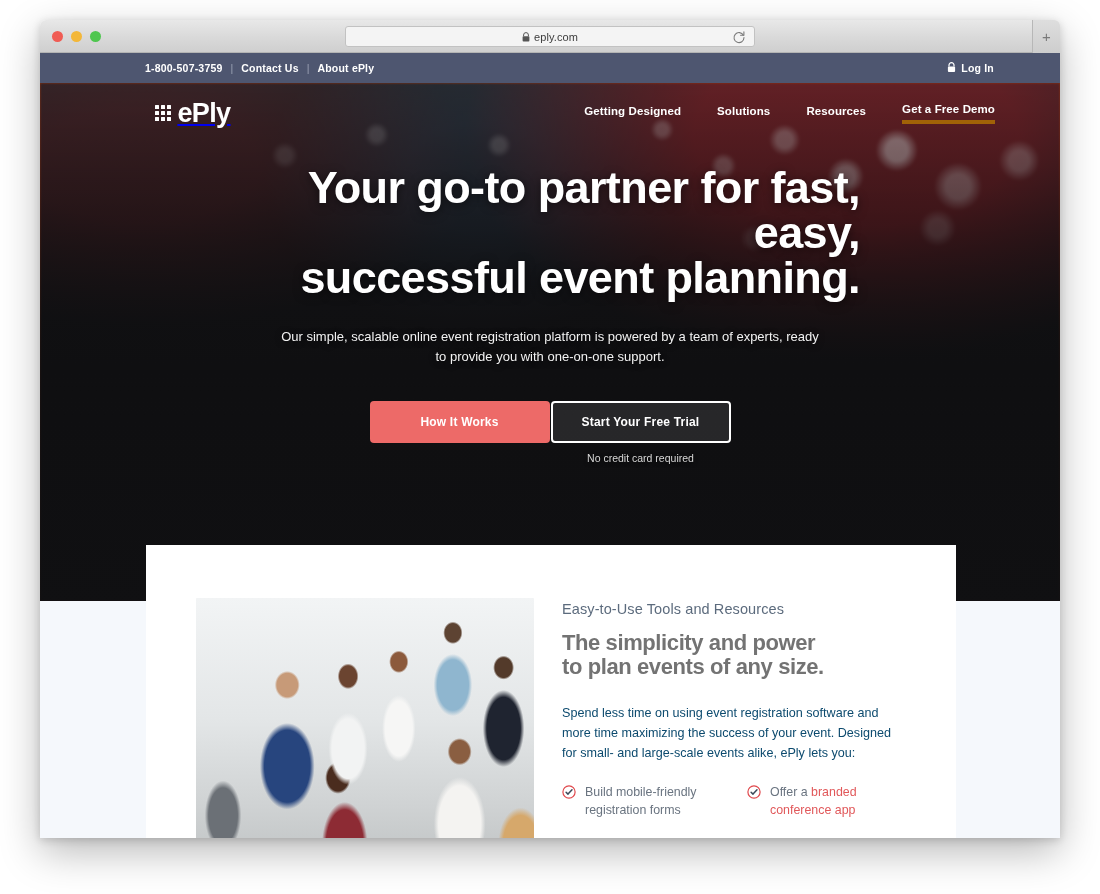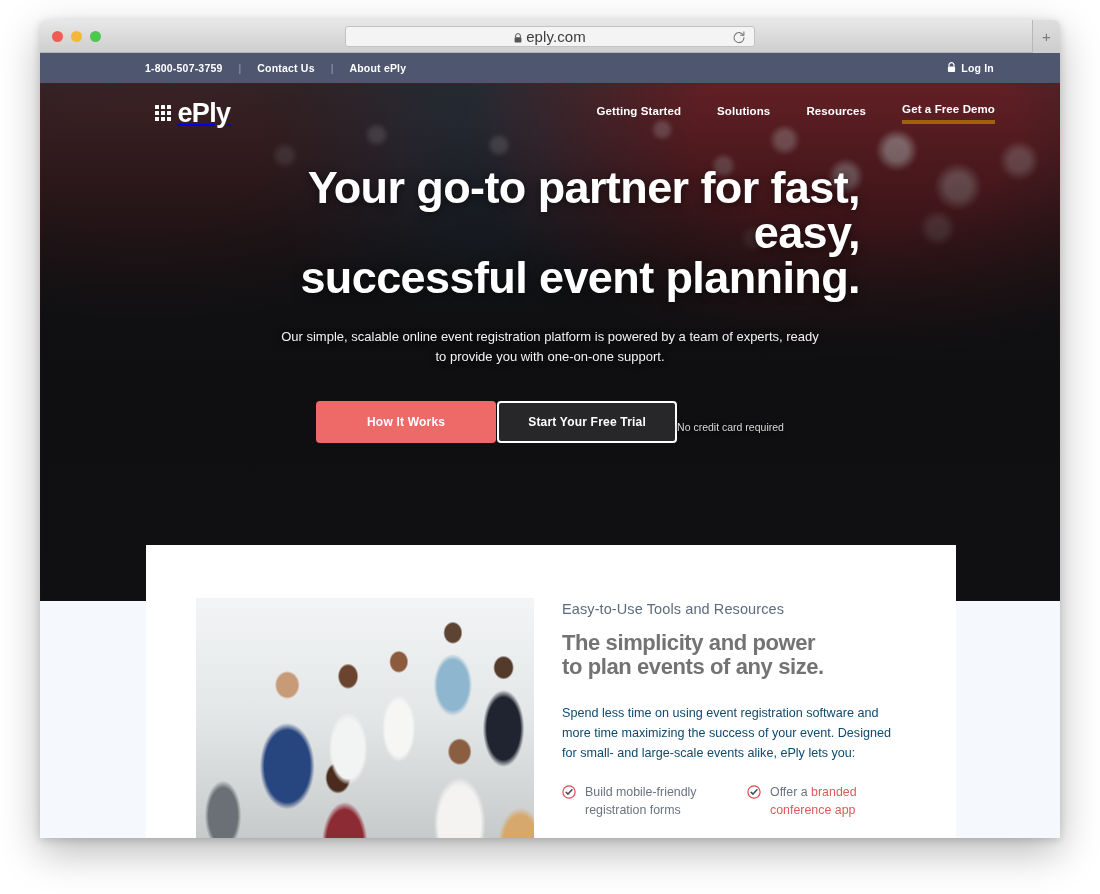--- a/index.html
+++ b/index.html
@@ -50,21 +50,21 @@
     width: 410px;
     height: 21px;
     background: #f4f4f4;
     border: 1px solid #c2c2c2;
     border-radius: 3px;
     display: flex;
     align-items: center;
     justify-content: center;
   }
   #url-text {
-    font-size: 15px;
+    font-size: 11px;
     color: #3c3c3c;
     letter-spacing: 0.1px;
   }
   #lock-icon {
     display: inline-block;
     margin-right: 4px;
     position: relative;
     top: 1px;
   }
   #reload-button {
@@ -102,21 +102,21 @@
     height: 30px;
     background: #4e5670;
     display: flex;
     align-items: center;
     z-index: 5;
   }
   #utility-left {
     display: flex;
     align-items: center;
     margin-left: 105px;
-    gap: 16px;
+    gap: 8px;
   }
   #utility-left a, #utility-right a {
     color: #ffffff;
     font-size: 10.5px;
     font-weight: 700;
     text-decoration: none;
     letter-spacing: 0.2px;
     white-space: nowrap;
   }
   .bar-sep { color: #9aa0b4; font-size: 10.5px; }
@@ -126,21 +126,21 @@
     display: flex;
     align-items: center;
     gap: 5px;
   }
 
   
   #hero {
     position: relative;
     height: 518px;
     overflow: hidden;
-    background: #7f1d1d;
+    background: #c2410c;
   }
   #hero-photo {
     position: absolute;
     inset: 0;
     background-color: #141416;
     background-image:
       radial-gradient(circle at 84% 13%, rgba(255,255,255,0.55) 0 1.1%, transparent 2.2%),
       radial-gradient(circle at 79% 18%, rgba(255,255,255,0.45) 0 1.0%, transparent 2.0%),
       radial-gradient(circle at 90% 20%, rgba(255,255,255,0.40) 0 1.2%, transparent 2.4%),
       radial-gradient(circle at 73% 11%, rgba(255,255,255,0.35) 0 0.9%, transparent 1.8%),
@@ -249,21 +249,21 @@
     border: none;
     border-radius: 4px;
     width: 180px;
     height: 42px;
     font-family: inherit;
     font-size: 12px;
     font-weight: 700;
     letter-spacing: 0.2px;
     cursor: pointer;
   }
-  #trial-wrap { display: flex; flex-direction: row; align-items: center; }
+  #trial-wrap { display: flex; flex-direction: column; align-items: center; }
   #btn-free-trial {
     background: rgba(255,255,255,0.10);
     color: #ffffff;
     border: 2px solid #ffffff;
     border-radius: 4px;
     width: 180px;
     height: 42px;
     font-family: inherit;
     font-size: 12px;
     font-weight: 700;
@@ -432,21 +432,21 @@
               <i></i>
               <i></i>
               <i></i>
               <i></i>
               <i></i>
               <i></i>
           </span>
           <span id="logo-word">ePly</span>
         </a>
         <div id="nav-links">
-          <a class="nav-link" href="#">Getting Started</a>
+          <a class="nav-link" href="#">Getting Designed</a>
           <a class="nav-link" href="#">Solutions</a>
           <a class="nav-link" href="#">Resources</a>
           <a class="nav-link accent" href="#">Get a Free Demo</a>
         </div>
       </div>
 
       <div id="hero-copy">
         <h1 id="hero-title">
           <span>Your go-to partner for fast, easy,</span><br>
           <span>successful event planning.</span>

